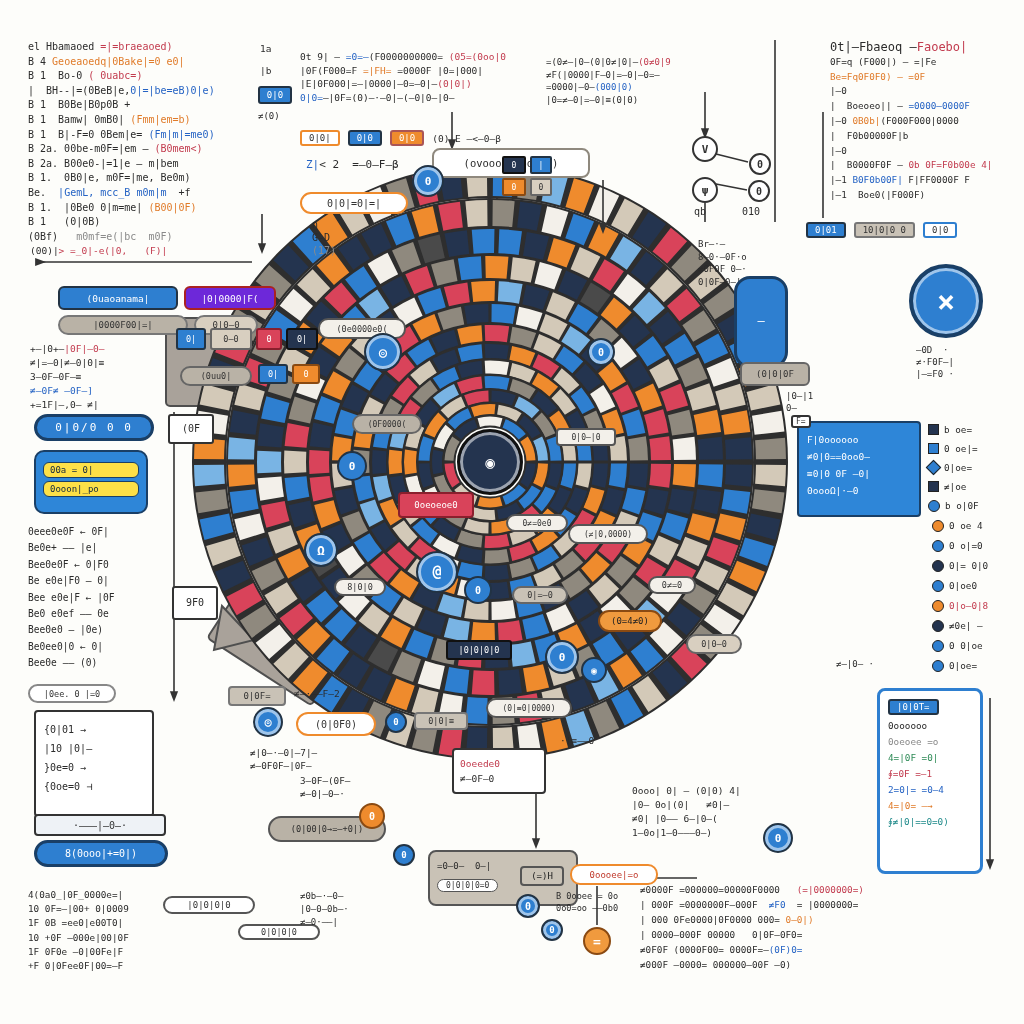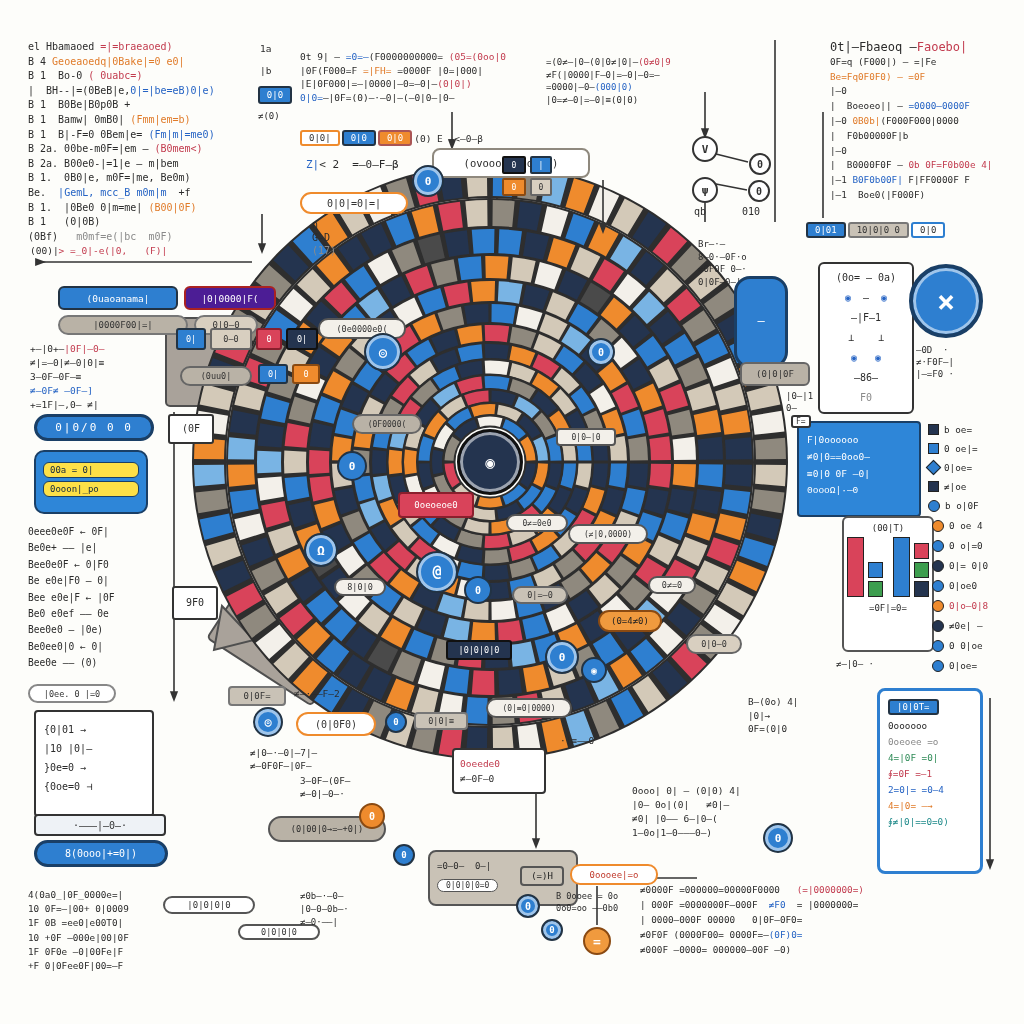--- a/index.html
+++ b/index.html
@@ -9,21 +9,21 @@
   #blocks-layer{position:absolute;left:0;top:0;width:1024px;height:1024px;}
   .blk{position:absolute;}
   .cline{white-space:pre;color:#2b2b2b;}
   .tk-k{color:#2b2b2b}.tk-r{color:#c23b4e}.tk-b{color:#2563c4}.tk-o{color:#e07b2a}
   .tk-g{color:#8a8a8a}.tk-w{color:#ffffff}.tk-e{color:#2e8b57}.tk-t{color:#1f8a8a}
   .pillbox{position:absolute;display:flex;align-items:center;justify-content:center;
            box-sizing:border-box;white-space:pre;}
   .circlebox{position:absolute;display:flex;align-items:center;justify-content:center;
              border-radius:50%;box-sizing:border-box;font-weight:bold;}
   .panelbox{position:absolute;box-sizing:border-box;background:#fff;}
-  .chiprow{position:absolute;display:flex;gap:2px;align-items:center;}
+  .chiprow{position:absolute;display:flex;gap:8px;align-items:center;}
   .chip{display:flex;align-items:center;justify-content:center;border-radius:3px;
         padding:1px 7px;font-size:9px;border:2px solid #555;white-space:pre;}
   .iconrow{display:flex;align-items:center;gap:5px;white-space:pre;}
   .rowpill{background:#fde047;color:#10263f;border:1px solid #1a3f66;border-radius:6px;
            padding:2px 6px;margin:3px 0;white-space:pre;}
   .panel-tab{position:absolute;left:-8px;top:-8px;background:#fff;border:2px solid #333;
              border-radius:3px;font-size:8px;padding:0 3px;color:#333;}
   .innerpill{background:#fff;border:1px solid #555;border-radius:8px;font-size:8px;
              padding:1px 8px;margin-top:5px;display:inline-block;white-space:pre;color:#333;}
   .barwrap{display:flex;gap:10px;justify-content:center;align-items:flex-end;margin-top:4px;}
@@ -615,89 +615,54 @@
         <div class="chip" style="background: rgb(46, 127, 208); color: rgb(255, 255, 255); border-color: rgb(34, 51, 68);">0|01</div>
         <div class="chip" style="background: rgb(201, 194, 182); color: rgb(51, 51, 51); border-color: rgb(119, 119, 119);">10|0|0 0</div>
         <div class="chip" style="background: rgb(255, 255, 255); color: rgb(51, 51, 51); border-color: rgb(46, 127, 208);">0|0</div>
       </div>
       <div class="blk" style="left: 698px; top: 238px; width: 112px;">
         <div class="cline" style="font-size: 9px; line-height: 12.5px;"><span class="tk tk-k">Br—·—</span></div>
         <div class="cline" style="font-size: 9px; line-height: 12.5px;"><span class="tk tk-k">8—0·—0F·o</span></div>
         <div class="cline" style="font-size: 9px; line-height: 12.5px;"><span class="tk tk-k">≠0F0F 0—·</span></div>
         <div class="cline" style="font-size: 9px; line-height: 12.5px;"><span class="tk tk-k">0|0F—0—|</span></div>
       </div>
-      <div class="panelbox" style="left: 818px; top: 262px; width: 96px; height: 152px; background: rgb(255, 255, 255); border: 2px solid rgb(51, 51, 51); border-radius: 6px; padding: 4px; text-align: center;">
-        <div class="cline" style="font-size: 10px; line-height: 20px; text-align: center;"><span class="tk tk-k">(0o= — 0a)</span></div>
-        <div class="cline" style="font-size: 10px; line-height: 20px; text-align: center;"><span class="tk tk-b">◉  </span><span class="tk tk-k">—</span><span class="tk tk-b">  ◉</span></div>
-        <div class="cline" style="font-size: 10px; line-height: 20px; text-align: center;"><span class="tk tk-k">—|F—1</span></div>
-        <div class="cline" style="font-size: 10px; line-height: 20px; text-align: center;"><span class="tk tk-k">⊥    ⊥</span></div>
-        <div class="cline" style="font-size: 10px; line-height: 20px; text-align: center;"><span class="tk tk-b">◉   ◉</span></div>
-        <div class="cline" style="font-size: 10px; line-height: 20px; text-align: center;"><span class="tk tk-k">—86—</span></div>
-        <div class="cline" style="font-size: 10px; line-height: 20px; text-align: center;"><span class="tk tk-g">F0</span></div>
-      </div>
       <div class="circlebox" style="left: 909px; top: 264px; width: 74px; height: 74px; background: rgb(46, 127, 208); color: rgb(255, 255, 255); border: 4px solid rgb(26, 63, 102); font-size: 30px; box-shadow: rgba(255, 255, 255, 0.55) 0px 0px 0px 3px inset;">
         <span>×</span>
       </div>
       <div class="blk" style="left: 916px; top: 344px; width: 100px;">
         <div class="cline" style="font-size: 9px; line-height: 12px;"><span class="tk tk-k">—0D  ·</span></div>
         <div class="cline" style="font-size: 9px; line-height: 12px;"><span class="tk tk-k">≠·F0F—|</span></div>
         <div class="cline" style="font-size: 9px; line-height: 12px;"><span class="tk tk-k">|—=F0 ·</span></div>
       </div>
       <div class="panelbox" style="left: 797px; top: 421px; width: 124px; height: 96px; background: rgb(46, 134, 216); border: 2px solid rgb(26, 63, 102); border-radius: 4px; padding: 8px;">
         <div class="panel-tab">F=</div>
         <div class="cline" style="font-size: 9.5px; line-height: 17px;"><span class="tk tk-w">F|0oooooo</span></div>
         <div class="cline" style="font-size: 9.5px; line-height: 17px;"><span class="tk tk-w">≠0|0==0oo0—</span></div>
         <div class="cline" style="font-size: 9.5px; line-height: 17px;"><span class="tk tk-w">≡0|0 0F —0|</span></div>
-        <div class="cline" style="font-size: 9.5px; line-height: 17px; font-family: Liberation Mono, monospace;"><span class="tk tk-w">0oooΩ|·—0</span></div>
+        <div class="cline" style="font-size: 9.5px; line-height: 17px;"><span class="tk tk-w">0oooΩ|·—0</span></div>
       </div>
       <div class="blk" style="left: 928px; top: 420px; width: 88px;">
         <div class="iconrow" style="font-size: 9.3px; line-height: 19px;"><span style="display: inline-block; width: 9px; height: 9px; background: rgb(36, 52, 79); border: 1px solid rgb(34, 34, 34); flex: 0 0 auto;"></span><span class="tk tk-k">b oe=</span></div>
         <div class="iconrow" style="font-size: 9.3px; line-height: 19px;"><span style="display: inline-block; width: 9px; height: 9px; background: rgb(46, 127, 208); border: 1px solid rgb(34, 34, 34); flex: 0 0 auto;"></span><span class="tk tk-k">0 oe|=</span></div>
         <div class="iconrow" style="font-size: 9.3px; line-height: 19px;"><span style="display: inline-block; width: 9px; height: 9px; background: rgb(46, 127, 208); border: 1px solid rgb(34, 34, 34); flex: 0 0 auto; transform: rotate(45deg);"></span><span class="tk tk-k">0|oe=</span></div>
         <div class="iconrow" style="font-size: 9.3px; line-height: 19px;"><span style="display: inline-block; width: 9px; height: 9px; background: rgb(36, 52, 79); border: 1px solid rgb(34, 34, 34); flex: 0 0 auto;"></span><span class="tk tk-k">≠|oe</span></div>
         <div class="iconrow" style="font-size: 9.3px; line-height: 19px;"><span style="display: inline-block; width: 10px; height: 10px; background: rgb(46, 127, 208); border: 1px solid rgb(34, 34, 34); flex: 0 0 auto; border-radius: 50%;"></span><span class="tk tk-k">b o|0F</span></div>
-      </div>
-      <div class="panelbox" style="left: 842px; top: 516px; width: 92px; height: 136px; border: 2px solid rgb(85, 85, 85); border-radius: 6px; padding: 5px; text-align: center;">
-        <div class="cline" style="font-size: 9px; text-align: center;">(00|T)</div>
-        <div class="barwrap">
-          <div class="bargrp">
-            <div style="width: 15px; height: 58px; background: rgb(217, 67, 90); border: 1px solid rgb(34, 34, 34);"></div>
-            <div class="barstack">
-              <div style="width: 13px; height: 14px; background: rgb(46, 127, 208); border: 1px solid rgb(34, 34, 34);"></div>
-              <div style="width: 13px; height: 14px; background: rgb(61, 158, 79); border: 1px solid rgb(34, 34, 34);"></div>
-            </div>
-          </div>
-          <div class="bargrp">
-            <div style="width: 15px; height: 58px; background: rgb(46, 127, 208); border: 1px solid rgb(34, 34, 34);"></div>
-            <div class="barstack">
-              <div style="width: 13px; height: 14px; background: rgb(217, 67, 90); border: 1px solid rgb(34, 34, 34);"></div>
-              <div style="width: 13px; height: 14px; background: rgb(61, 158, 79); border: 1px solid rgb(34, 34, 34);"></div>
-              <div style="width: 13px; height: 14px; background: rgb(36, 52, 79); border: 1px solid rgb(34, 34, 34);"></div>
-            </div>
-          </div>
-        </div>
-        <div class="cline" style="font-size: 9px; text-align: center; margin-top: 6px;">=0F|=0=</div>
       </div>
       <div class="blk" style="left: 932px; top: 516px; width: 86px;">
         <div class="iconrow" style="font-size: 9.3px; line-height: 20px;"><span style="display: inline-block; width: 10px; height: 10px; background: rgb(239, 139, 45); border: 1px solid rgb(34, 34, 34); flex: 0 0 auto; border-radius: 50%;"></span><span class="tk tk-k">0 oe 4</span></div>
         <div class="iconrow" style="font-size: 9.3px; line-height: 20px;"><span style="display: inline-block; width: 10px; height: 10px; background: rgb(46, 127, 208); border: 1px solid rgb(34, 34, 34); flex: 0 0 auto; border-radius: 50%;"></span><span class="tk tk-k">0 o|=0</span></div>
         <div class="iconrow" style="font-size: 9.3px; line-height: 20px;"><span style="display: inline-block; width: 10px; height: 10px; background: rgb(36, 52, 79); border: 1px solid rgb(34, 34, 34); flex: 0 0 auto; border-radius: 50%;"></span><span class="tk tk-k">0|= 0|0</span></div>
         <div class="iconrow" style="font-size: 9.3px; line-height: 20px;"><span style="display: inline-block; width: 10px; height: 10px; background: rgb(46, 127, 208); border: 1px solid rgb(34, 34, 34); flex: 0 0 auto; border-radius: 50%;"></span><span class="tk tk-k">0|oe0</span></div>
         <div class="iconrow" style="font-size: 9.3px; line-height: 20px;"><span style="display: inline-block; width: 10px; height: 10px; background: rgb(239, 139, 45); border: 1px solid rgb(34, 34, 34); flex: 0 0 auto; border-radius: 50%;"></span><span class="tk tk-r">0|o—0|8</span></div>
         <div class="iconrow" style="font-size: 9.3px; line-height: 20px;"><span style="display: inline-block; width: 10px; height: 10px; background: rgb(36, 52, 79); border: 1px solid rgb(34, 34, 34); flex: 0 0 auto; border-radius: 50%;"></span><span class="tk tk-k">≠0e| —</span></div>
         <div class="iconrow" style="font-size: 9.3px; line-height: 20px; text-align: center;"><span style="display: inline-block; width: 10px; height: 10px; background: rgb(46, 127, 208); border: 1px solid rgb(34, 34, 34); flex: 0 0 auto; border-radius: 50%;"></span><span class="tk tk-k">0 0|oe</span></div>
         <div class="iconrow" style="font-size: 9.3px; line-height: 20px;"><span style="display: inline-block; width: 10px; height: 10px; background: rgb(46, 127, 208); border: 1px solid rgb(34, 34, 34); flex: 0 0 auto; border-radius: 50%;"></span><span class="tk tk-k">0|oe=</span></div>
       </div>
       <div class="blk" style="left: 836px; top: 658px; width: 80px;">
         <div class="cline" style="font-size: 9px; line-height: 12px;"><span class="tk tk-k">≠—|0— ·</span></div>
-      </div>
-      <div class="blk" style="left: 748px; top: 695px; width: 116px;">
-        <div class="cline" style="font-size: 9.3px; line-height: 13.5px;"><span class="tk tk-k">B—(0o) 4|</span></div>
-        <div class="cline" style="font-size: 9.3px; line-height: 13.5px;"><span class="tk tk-k">|0|→</span></div>
-        <div class="cline" style="font-size: 9.3px; line-height: 13.5px;"><span class="tk tk-k">0F=(0|0</span></div>
       </div>
       <div class="panelbox" style="left: 877px; top: 688px; width: 106px; height: 186px; background: rgb(255, 255, 255); border: 3px solid rgb(46, 127, 208); border-radius: 8px; padding: 8px;">
         <div style="display: flex; gap: 4px; margin-bottom: 3px;">
           <div class="chip" style="background: rgb(46, 127, 208); color: rgb(255, 255, 255); border-color: rgb(34, 51, 68);">|0|0T=</div>
         </div>
         <div class="cline" style="font-size: 9.3px; line-height: 16px;"><span class="tk tk-k">0oooooo</span></div>
         <div class="cline" style="font-size: 9.3px; line-height: 16px;"><span class="tk tk-g">0oeoee =o</span></div>
         <div class="cline" style="font-size: 9.3px; line-height: 16px;"><span class="tk tk-e">4=|0F =0|</span></div>
         <div class="cline" style="font-size: 9.3px; line-height: 16px;"><span class="tk tk-r">∮=0F =—1</span></div>
         <div class="cline" style="font-size: 9.3px; line-height: 16px;"><span class="tk tk-b">2=0|= =0—4</span></div>
@@ -709,34 +674,35 @@
         <div class="cline" style="font-size: 9.5px; line-height: 14px;"><span class="tk tk-k">|0— 0o|(0|   ≠0|—</span></div>
         <div class="cline" style="font-size: 9.5px; line-height: 14px;"><span class="tk tk-k">≠0| |0—— 6—|0—(</span></div>
         <div class="cline" style="font-size: 9.5px; line-height: 14px;"><span class="tk tk-k">1—0o|1—0———0—)</span></div>
       </div>
       <div class="circlebox" style="left: 763px; top: 823px; width: 30px; height: 30px; background: rgb(46, 127, 208); color: rgb(255, 255, 255); border: 2px solid rgb(34, 51, 68); font-size: 11px; box-shadow: rgba(255, 255, 255, 0.55) 0px 0px 0px 3px inset;">
         <span>0</span>
       </div>
       <div class="blk" style="left: 640px; top: 882px; width: 376px;">
         <div class="cline" style="font-size: 9.3px; line-height: 15px;"><span class="tk tk-k">≠0000F =000000=00000F0000   </span><span class="tk tk-r">(=|0000000=)</span></div>
         <div class="cline" style="font-size: 9.3px; line-height: 15px;"><span class="tk tk-k">| 000F =0000000F—000F  </span><span class="tk tk-b">≠F0</span><span class="tk tk-k">  = |0000000=</span></div>
+        <div class="cline" style="font-size: 9.3px; line-height: 15px;"><span class="tk tk-k">| 000 0Fe0000|0F0000 000= </span><span class="tk tk-o">0—0|)</span></div>
         <div class="cline" style="font-size: 9.3px; line-height: 15px;"><span class="tk tk-k">| 0000—000F 00000   0|0F—0F0=</span></div>
         <div class="cline" style="font-size: 9.3px; line-height: 15px;"><span class="tk tk-k">≠0F0F (0000F00= 0000F=—</span><span class="tk tk-b">(0F)0=</span></div>
         <div class="cline" style="font-size: 9.3px; line-height: 15px;"><span class="tk tk-k">≠000F —0000= 000000—00F —0)</span></div>
       </div>
       <div class="blk" style="left: 28px; top: 888px; width: 240px;">
         <div class="cline" style="font-size: 9.3px; line-height: 14.2px;"><span class="tk tk-k">4(0a0_|0F_0000e=|</span></div>
         <div class="cline" style="font-size: 9.3px; line-height: 14.2px;"><span class="tk tk-k">10 0F=—|00+ 0|0009</span></div>
         <div class="cline" style="font-size: 9.3px; line-height: 14.2px;"><span class="tk tk-k">1F 0B =ee0|e00T0|</span></div>
         <div class="cline" style="font-size: 9.3px; line-height: 14.2px;"><span class="tk tk-k">10 +0F —000e|00|0F</span></div>
         <div class="cline" style="font-size: 9.3px; line-height: 14.2px;"><span class="tk tk-k">1F 0F0e —0|00Fe|F</span></div>
         <div class="cline" style="font-size: 9.3px; line-height: 14.2px;"><span class="tk tk-k">+F 0|0Fee0F|00=—F</span></div>
       </div>
       <div class="pillbox" style="left: 58px; top: 286px; width: 120px; height: 24px; background: rgb(46, 127, 208); color: rgb(255, 255, 255); border: 2px solid rgb(34, 51, 68); border-radius: 6px; font-size: 9.5px;"><span>(0uaoanama|</span></div>
-      <div class="pillbox" style="left: 184px; top: 286px; width: 92px; height: 24px; background: #4c1d95; color: rgb(255, 255, 255); border: 2px solid rgb(170, 34, 34); border-radius: 6px; font-size: 9.5px;"><span>|0|0000|F(</span></div>
+      <div class="pillbox" style="left: 184px; top: 286px; width: 92px; height: 24px; background: #6d28d9; color: rgb(255, 255, 255); border: 2px solid rgb(170, 34, 34); border-radius: 6px; font-size: 9.5px;"><span>|0|0000|F(</span></div>
       <div class="pillbox" style="left: 58px; top: 315px; width: 130px; height: 20px; background: rgb(185, 178, 166); color: rgb(51, 51, 51); border: 2px solid rgb(119, 119, 119); border-radius: 10px; font-size: 9px;"><span>|0000F00|=|</span></div>
       <div class="pillbox" style="left: 194px; top: 315px; width: 64px; height: 20px; background: rgb(216, 207, 192); color: rgb(51, 51, 51); border: 2px solid rgb(119, 119, 119); border-radius: 10px; font-size: 9px;"><span>0|0—0</span></div>
       <div class="blk" style="left: 30px; top: 342px; width: 156px;">
         <div class="cline" style="font-size: 9.5px; line-height: 14px;"><span class="tk tk-k">+—|0+—</span><span class="tk tk-r">|0F|—0—</span></div>
         <div class="cline" style="font-size: 9.5px; line-height: 14px;"><span class="tk tk-k">≠|=—0|≠—0|0|≡</span></div>
         <div class="cline" style="font-size: 9.5px; line-height: 14px;"><span class="tk tk-k">3—0F—0F—≡</span></div>
         <div class="cline" style="font-size: 9.5px; line-height: 14px;"><span class="tk tk-b">≠—0F≠ —0F—]</span></div>
         <div class="cline" style="font-size: 9.5px; line-height: 14px;"><span class="tk tk-k">+=1F|—,0— ≠|</span></div>
       </div>
       <div class="pillbox" style="left: 34px; top: 414px; width: 120px; height: 27px; background: rgb(46, 127, 208); color: rgb(255, 255, 255); border: 3px solid rgb(26, 63, 102); border-radius: 14px; font-size: 11px; letter-spacing: 2px;"><span>0|0/0 0 0</span></div>

